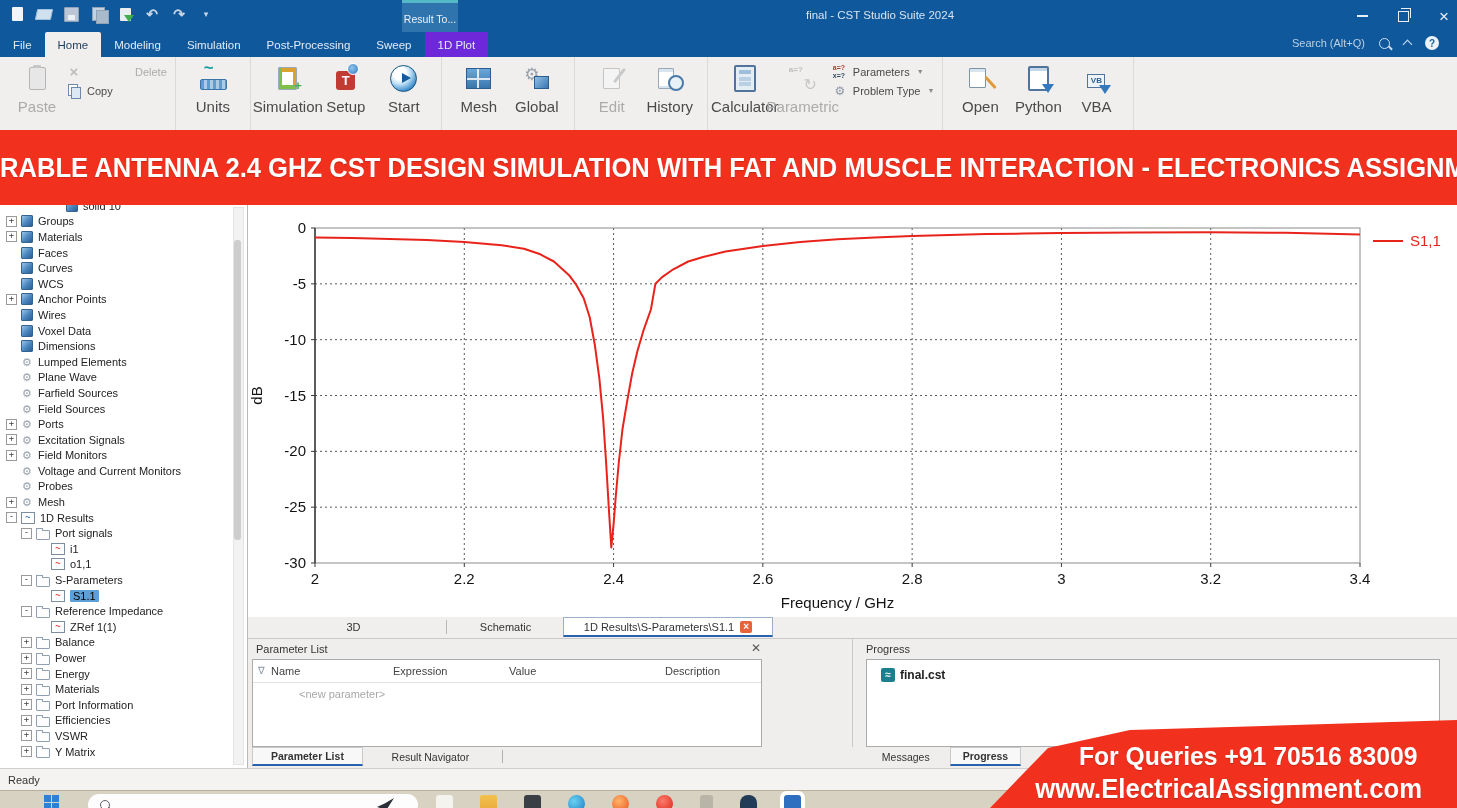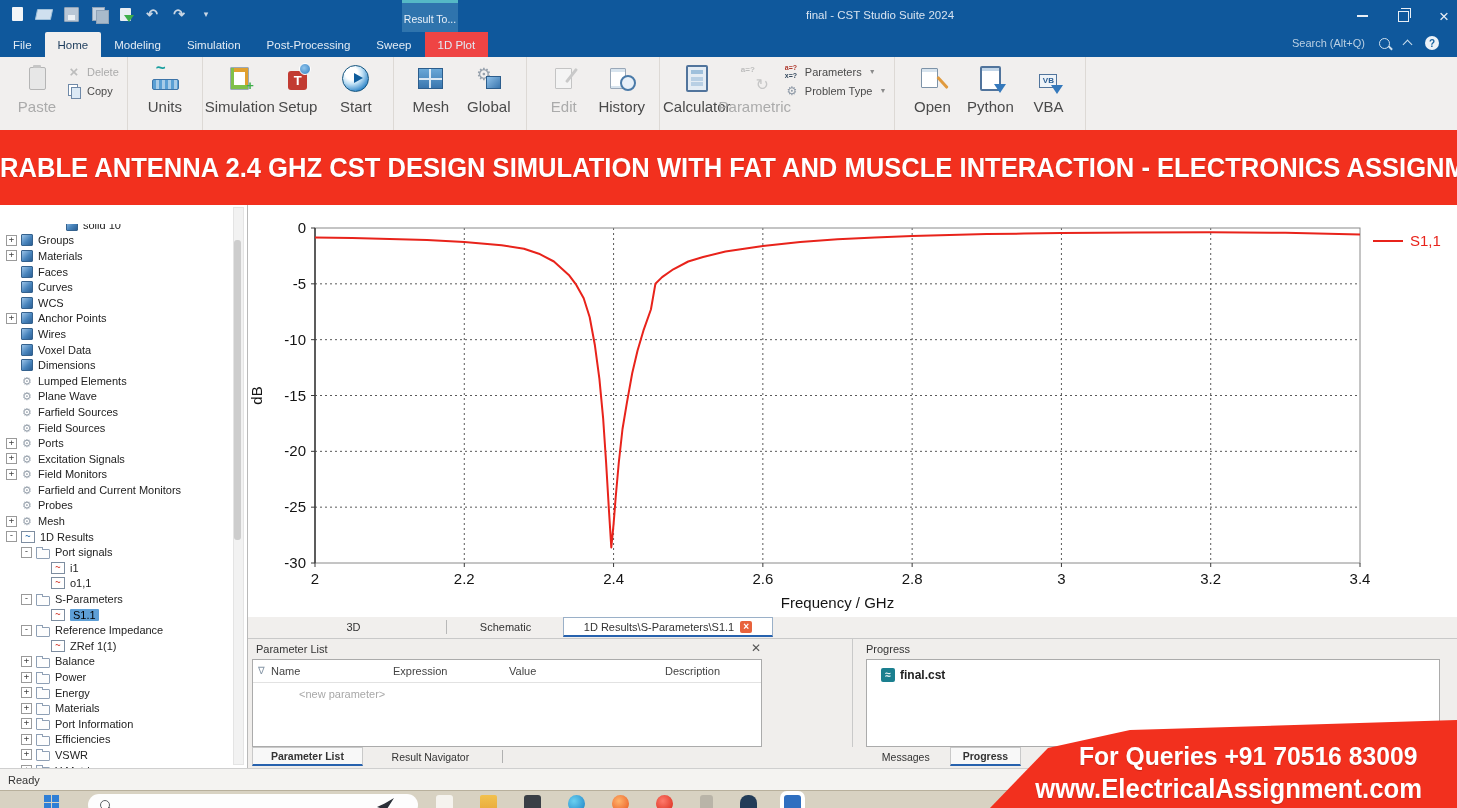--- a/index.html
+++ b/index.html
@@ -25,39 +25,39 @@
   #win-title{position:absolute;left:880px;top:9px;transform:translateX(-50%);color:#d7e3f0;font-size:11.5px;white-space:nowrap;}
   #win-controls{position:absolute;right:8px;top:0;height:32px;display:flex;align-items:center;gap:30px;}
   .wmin{width:11px;height:2px;background:#e8eef5;}
   .wmax{width:9px;height:9px;border:1px solid #e8eef5;position:relative;}
   .wmax::before{content:'';position:absolute;top:-4px;left:2px;width:9px;height:9px;border:1px solid #e8eef5;border-bottom:none;border-left:none;}
   .wclose{color:#e8eef5;font-size:17px;line-height:17px;}
   
   #menubar{position:absolute;left:0;top:32px;width:1457px;height:25px;background:#0f589c;display:flex;align-items:flex-end;}
   .mtab{height:25px;padding:0 13px;display:flex;align-items:center;color:#e2ebf4;font-size:11.5px;white-space:nowrap;}
   .mtab.active{background:#f1efee;color:#1d3c5c;border-radius:2px 2px 0 0;}
-  .mtab.contextual{background:#ef4444;}
+  .mtab.contextual{background:#6d28d9;}
   #searchbar{position:absolute;right:18px;top:36px;display:flex;align-items:center;gap:14px;}
   #search-text{color:#b9cfe3;font-size:11px;}
   .mag{width:9px;height:9px;border:1.5px solid #cfe0ee;border-radius:50%;position:relative;}
   .mag::after{content:'';position:absolute;left:8px;top:8px;width:5px;height:1.5px;background:#cfe0ee;transform:rotate(45deg);}
   .chev{width:6px;height:6px;border-left:1.5px solid #cfe0ee;border-top:1.5px solid #cfe0ee;transform:rotate(45deg);margin-top:3px;}
   .help{width:14px;height:14px;border-radius:50%;background:#ecf2f8;color:#17629f;font-size:10px;font-weight:bold;
         display:flex;align-items:center;justify-content:center;}
   
   #ribbon{position:absolute;left:0;top:57px;width:1457px;height:73px;background:#f1efee;display:flex;align-items:flex-start;overflow:hidden;}
   .rgroup{display:flex;align-items:flex-start;padding:3px 8px 0 8px;border-right:1px solid #ddd9d5;height:70px;}
   .rbig{width:58px;display:flex;flex-direction:column;align-items:center;background:none;border:none;padding:2px 0 0 0;
         font-family:inherit;cursor:default;}
   .rbig .rlabel{font-size:15px;color:#4a4a4a;margin-top:4px;white-space:nowrap;}
   .rbig.disabled .rlabel{color:#ababab;}
   .rstack{display:flex;flex-direction:column;gap:4px;padding-top:4px;}
   .rsmall{display:flex;align-items:center;gap:5px;background:none;border:none;font-family:inherit;padding:0;cursor:default;}
   .rsmall .rlabel{font-size:11px;color:#4a4a4a;white-space:nowrap;}
-  .rsmall.disabled .rlabel{color:#ababab;}
+  .rsmall.disabled .rlabel{color:#ababab;margin-left:48px;}
   .drop{font-size:7px;color:#8a8a8a;margin-left:2px;}
   .ricon{width:34px;height:32px;display:flex;align-items:center;justify-content:center;position:relative;}
   .ricon-s{width:16px;height:15px;display:flex;align-items:center;justify-content:center;position:relative;}
   .ri-paste::before{content:'';width:15px;height:21px;background:#e7e7e7;border:1px solid #b5b5b5;border-radius:2px;}
   .ri-paste::after{content:'';position:absolute;top:3px;width:8px;height:3px;background:#c6c6c6;border-radius:1px;}
   .ri-delete::before{content:'×';font-size:15px;font-weight:bold;color:#bdbdbd;}
   .ri-copy::before{content:'';position:absolute;left:2px;top:1px;width:8px;height:10px;background:#fff;border:1px solid #6f89a8;}
   .ri-copy::after{content:'';position:absolute;left:5px;top:4px;width:8px;height:10px;background:#dce9f5;border:1px solid #6f89a8;}
   .ri-units::before{content:'~';position:absolute;top:-4px;left:8px;font-size:17px;font-weight:bold;color:#1a9f9f;}
   .ri-units::after{content:'';position:absolute;bottom:4px;left:4px;width:25px;height:9px;border:1px solid #3d74a8;border-radius:2px;
@@ -106,21 +106,21 @@
       font-size:8px;font-weight:bold;line-height:12px;text-align:center;display:block;margin-top:6px;}
   .ri-vba::after{content:'';position:absolute;right:2px;bottom:0px;width:0;height:0;
       border-left:6px solid transparent;border-right:6px solid transparent;border-top:9px solid #3579bc;}
   
   #banner{position:absolute;left:0;top:130px;width:1457px;height:75px;background:#f2301e;z-index:50;
       display:flex;align-items:center;justify-content:center;}
   #banner .btext{color:#fff;font-size:27.5px;font-weight:bold;letter-spacing:0px;transform:scaleX(.93);
       white-space:nowrap;text-shadow:0 1px 1px rgba(0,0,0,.18);}
   
   #tree-panel{position:absolute;left:0;top:205px;width:247px;height:563px;background:#fff;border-right:1px solid #b9b9b9;overflow:hidden;}
-  #tree-list{position:absolute;left:0;top:0;right:14px;bottom:0;overflow:hidden;margin-top:19px;}
+  #tree-list{position:absolute;left:0;top:0;right:14px;bottom:0;overflow:hidden;}
   .trow{height:15.6px;display:flex;align-items:center;white-space:nowrap;}
   .texp{width:9px;height:9px;border:1px solid #9a9a9a;background:#fff;font-size:9px;line-height:7px;text-align:center;
       color:#444;margin-right:4px;flex:none;font-family:"DejaVu Sans Mono",monospace;}
   .texp.none{visibility:hidden;}
   .tico{flex:none;margin-right:5px;}
   .tico.cube{width:10px;height:10px;background:linear-gradient(135deg,#9cc4e8 0%,#4884bc 55%,#2b5f94 100%);
       border:1px solid #35628e;border-radius:1px;}
   .tico.gear{width:12px;height:12px;font-size:11px;line-height:12px;color:#98a2ad;text-align:center;}
   .tico.folder{width:12px;height:8px;background:#fdfdfd;border:1px solid #8fa0b5;border-radius:1px;position:relative;margin-top:3px;}
   .tico.folder::before{content:'';position:absolute;top:-3px;left:-1px;width:5px;height:2px;background:#fdfdfd;
@@ -420,21 +420,21 @@
           <span class="tlabel">Excitation Signals</span>
         </div>
         <div class="trow" style="padding-left: 6px;">
           <span class="texp">+</span>
           <span class="tico gear">⚙</span>
           <span class="tlabel">Field Monitors</span>
         </div>
         <div class="trow" style="padding-left: 6px;">
           <span class="texp none">+</span>
           <span class="tico gear">⚙</span>
-          <span class="tlabel">Farfield and Current Monitors</span>
+          <span class="tlabel">Voltage and Current Monitors</span>
         </div>
         <div class="trow" style="padding-left: 6px;">
           <span class="texp none">+</span>
           <span class="tico gear">⚙</span>
           <span class="tlabel">Probes</span>
         </div>
         <div class="trow" style="padding-left: 6px;">
           <span class="texp">+</span>
           <span class="tico gear">⚙</span>
           <span class="tlabel">Mesh</span>

